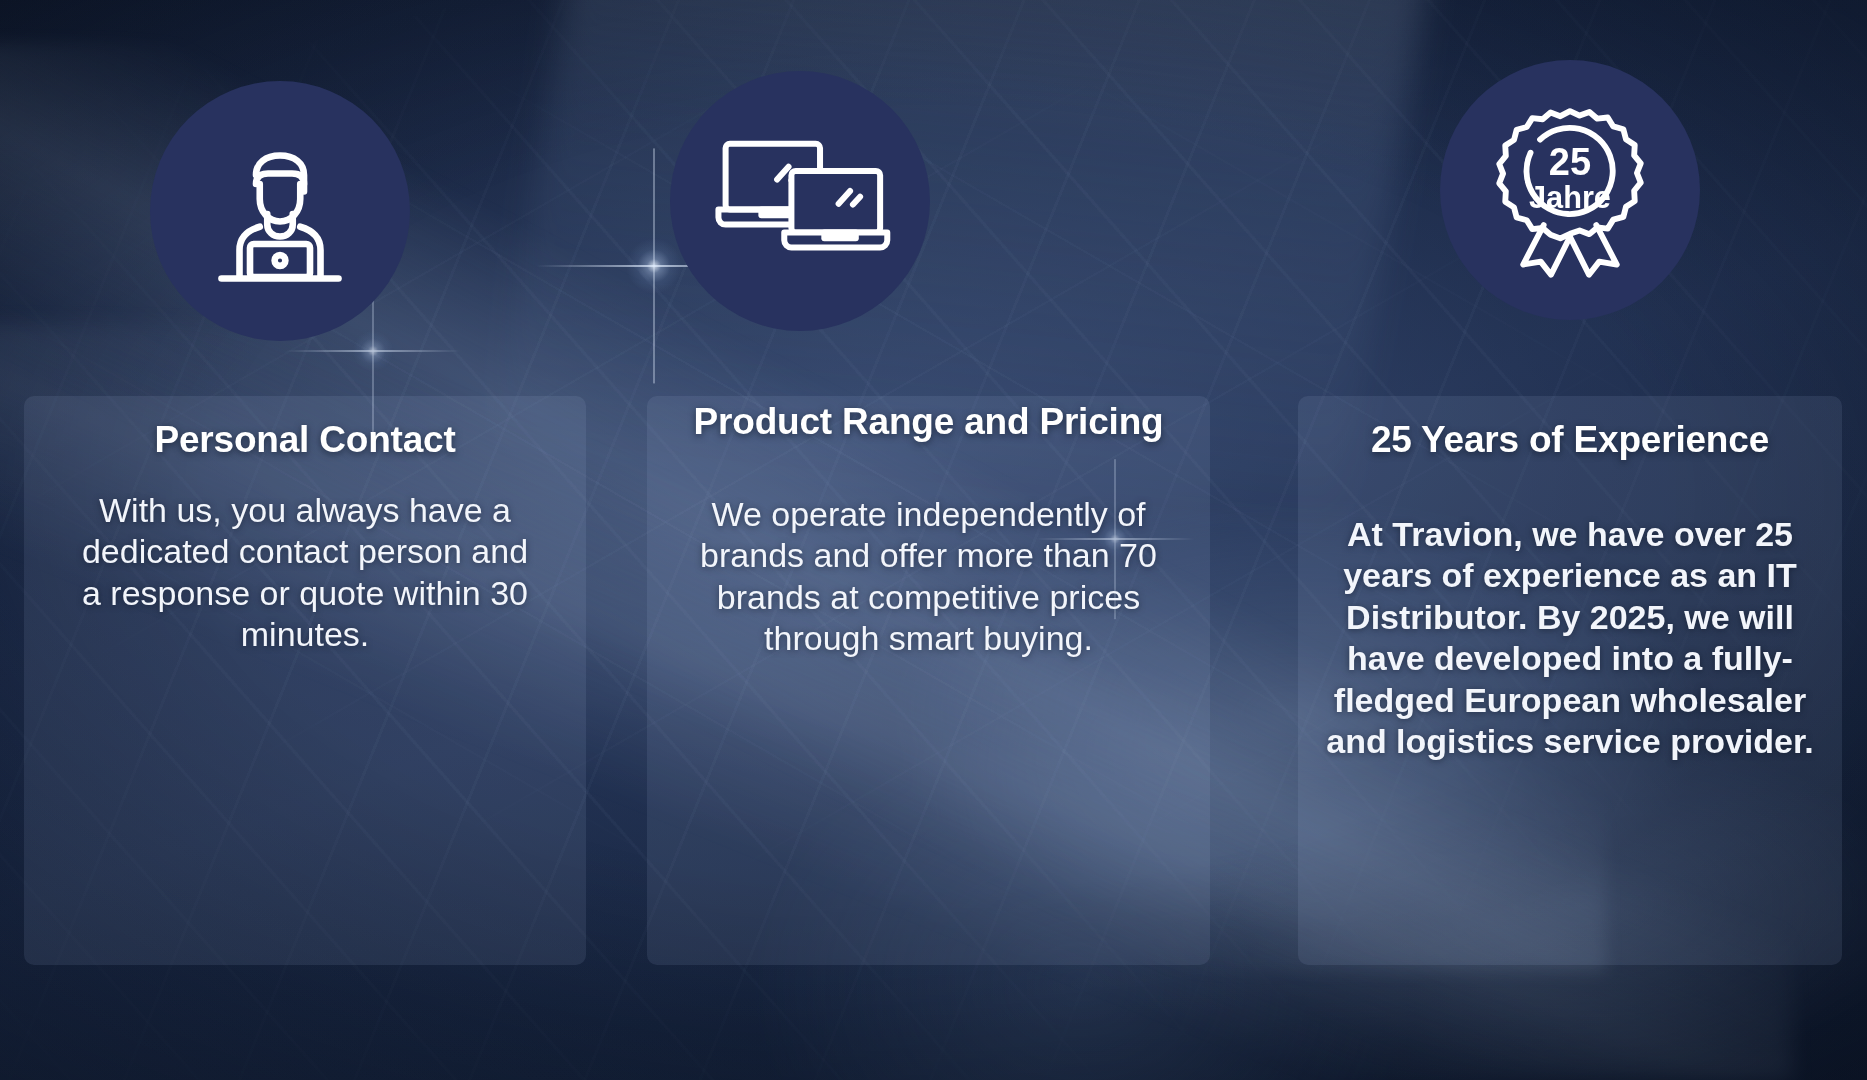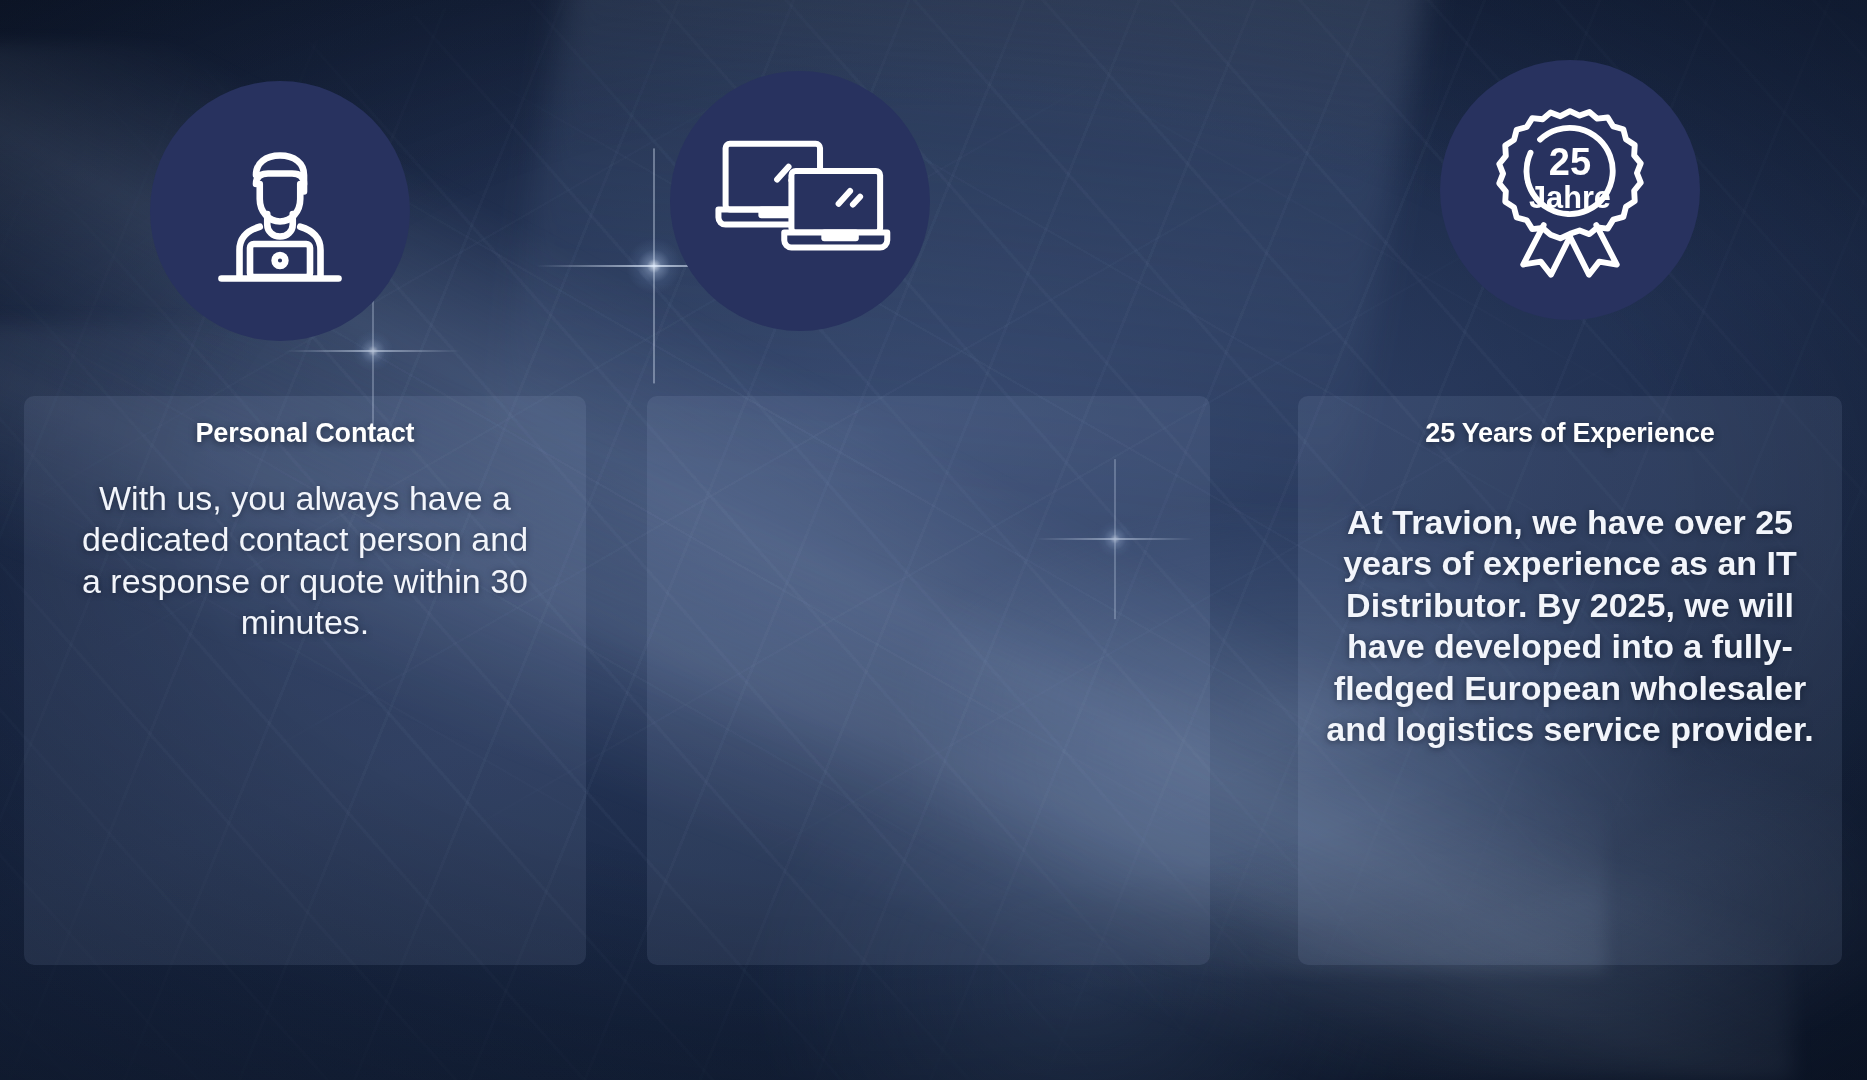--- a/index.html
+++ b/index.html
@@ -106,21 +106,21 @@
     padding:18px 26px 0;
     text-align:center;
   }
   #card-1{ left:24px;   width:562px; }
   #card-2{ left:647px;  width:563px; }
   #card-3{ left:1298px; width:544px; }
 
   .card-title{
     color:#ffffff;
     font-weight:bold;
-    font-size:27px;
+    font-size:37px;
     line-height:1.18;
     letter-spacing:-0.2px;
     text-shadow:0 2px 7px rgba(8,14,28,0.55);
     margin-top:4px;
   }
   .card-body{
     color:#f2f5fb;
     font-size:34px;
     line-height:1.22;
     font-weight:400;
@@ -201,20 +201,22 @@
       </svg>
     </span>
   </div>
 
   <div class="card" id="card-1">
     <div class="card-title">Personal Contact</div>
     <div class="card-body">With us, you always have a dedicated contact person and a response or quote within 30 minutes.</div>
   </div>
 
   <div class="card" id="card-2">
+    <div class="card-title">Product Range and Pricing</div>
+    <div class="card-body">We operate independently of brands and offer more than 70 brands at competitive prices through smart buying.</div>
   </div>
 
   <div class="card" id="card-3">
     <div class="card-title">25 Years of Experience</div>
     <div class="card-body">At Travion, we have over 25 years of experience as an IT Distributor. By 2025, we will have developed into a fully-fledged European wholesaler and logistics service provider.</div>
   </div>
 
 </div>
 
 </body></html>

